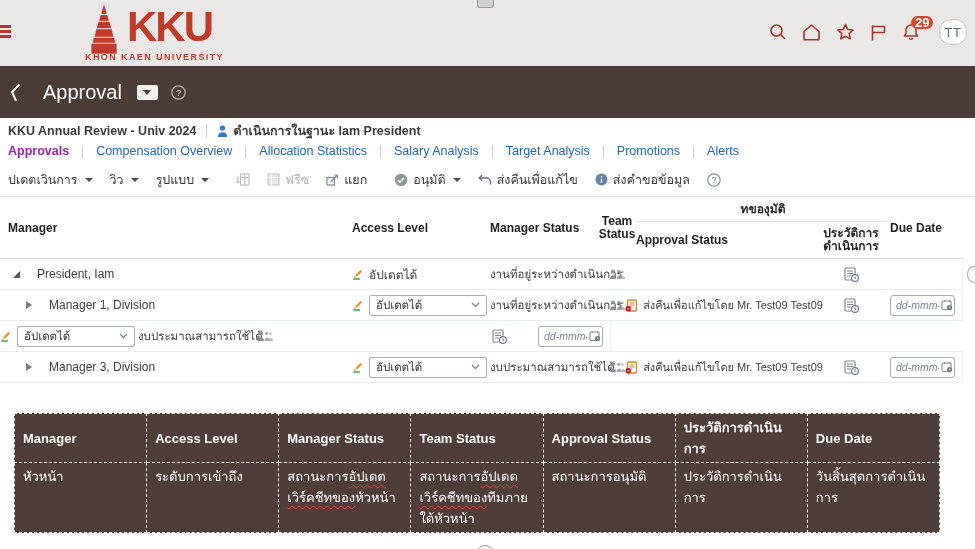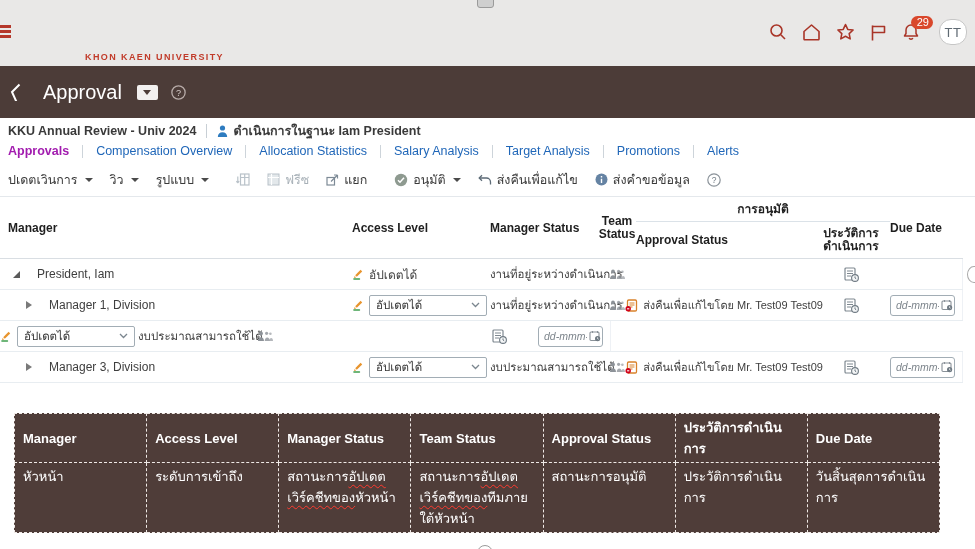--- a/index.html
+++ b/index.html
@@ -9,21 +9,21 @@
   
   .topbar{position:absolute;left:0;top:0;width:975px;height:66px;background:#e9e8e7;}
   .hamburger{position:absolute;left:-3px;top:25px;width:15px;cursor:pointer;}
   .hamburger span{display:block;width:14px;height:2.6px;background:#b5372a;margin-bottom:2.6px;}
   .logo{position:absolute;left:84px;top:4px;display:flex;align-items:flex-start;gap:3px;}
   .kku-text{font-size:42px;line-height:46px;font-weight:bold;color:#c13b2a;letter-spacing:-2px;}
   .logo-sub{position:absolute;left:85px;top:52px;font-size:9px;font-weight:bold;color:#c13b2a;letter-spacing:1.4px;}
   .top-icons{position:absolute;right:8px;top:19px;display:flex;align-items:center;gap:15px;}
   .bell-wrap{position:relative;}
   .badge{position:absolute;top:-7px;left:9px;min-width:14px;padding:1px 4px;height:11px;background:#d9472b;
-         border-radius:8px;color:#fff;font-size:11px;font-weight:normal;line-height:11px;text-align:right;}
+         border-radius:8px;color:#fff;font-size:13px;font-weight:bold;line-height:11px;text-align:right;}
   .avatar{width:26px;height:24px;background:#fff;border:1px solid #c6c6c6;border-radius:12px;margin-left:4px;
           display:flex;align-items:center;justify-content:center;font-size:13px;color:#5f6a73;letter-spacing:.5px;}
 
   
   .titlebar{position:absolute;left:0;top:66px;width:975px;height:52px;background:#4c3c38;
             display:flex;align-items:center;}
   .back-btn{margin-left:10px;display:flex;cursor:pointer;}
   .page-title{margin-left:22px;font-size:20px;color:#fff;}
   .page-sel{margin-left:15px;width:21px;height:15px;background:#f2f0ef;border-radius:2px;
             display:flex;align-items:center;justify-content:center;cursor:pointer;}
@@ -111,20 +111,33 @@
 
 <div id="page">
 
   <div class="topbar">
     <div class="hamburger">
         <span></span>
         <span></span>
         <span></span>
       </div>
 
+    <div class="logo">
+      <span style="display:flex;">
+        <svg width="40" height="50" viewBox="0 0 24 30" fill="#c13b2a">
+            <path d="M12 0l1.7 6h-3.4Z"></path>
+            <path d="M10 6.6h4l.9 3.4H9.1Z"></path>
+            <path d="M8.7 10.6h6.6l1 4H7.7Z"></path>
+            <path d="M7.4 15.2h9.2l1 4.4H6.4Z"></path>
+            <path d="M5.9 20.2h12.2l.8 3H5.1Z"></path>
+            <rect x="4.4" y="23.8" width="15.2" height="6"></rect>
+          </svg>
+      </span>
+      <span class="kku-text">KKU</span>
+    </div>
     <div class="logo-sub">KHON KAEN UNIVERSITY</div>
 
     <div class="top-icons">
       <span style="display:flex;cursor:pointer;">
         <svg width="18" height="18" viewBox="0 0 18 18" fill="none" stroke="#a93528" stroke-width="1.6">
             <circle cx="7.5" cy="7.5" r="5.5"></circle>
             <path d="M11.8 11.8 16 16"></path>
           </svg>
       </span>
       <span style="display:flex;cursor:pointer;">
@@ -267,21 +280,21 @@
   </div>
 
   <div class="grid">
 
     <div class="ghead">
       <div class="hc hc-manager">Manager</div>
       <div class="hc hc-access">Access Level</div>
       <div class="hc hc-mstatus">Manager Status</div>
       <div class="hc hc-tstatus">Team Status</div>
       <div class="hc-group">
-        <div class="hg-top">การอนุมัติ</div>
+        <div class="hg-top">ทของุมัติ</div>
         <div class="hg-bottom">
           <div class="hg-approval">Approval Status</div>
           <div class="hg-history">ประวัติการดำเนินการ</div>
         </div>
       </div>
       <div class="hc hc-due">Due Date</div>
     </div>
 
     <div class="grow">
       <div class="bc bc-manager ind1">

